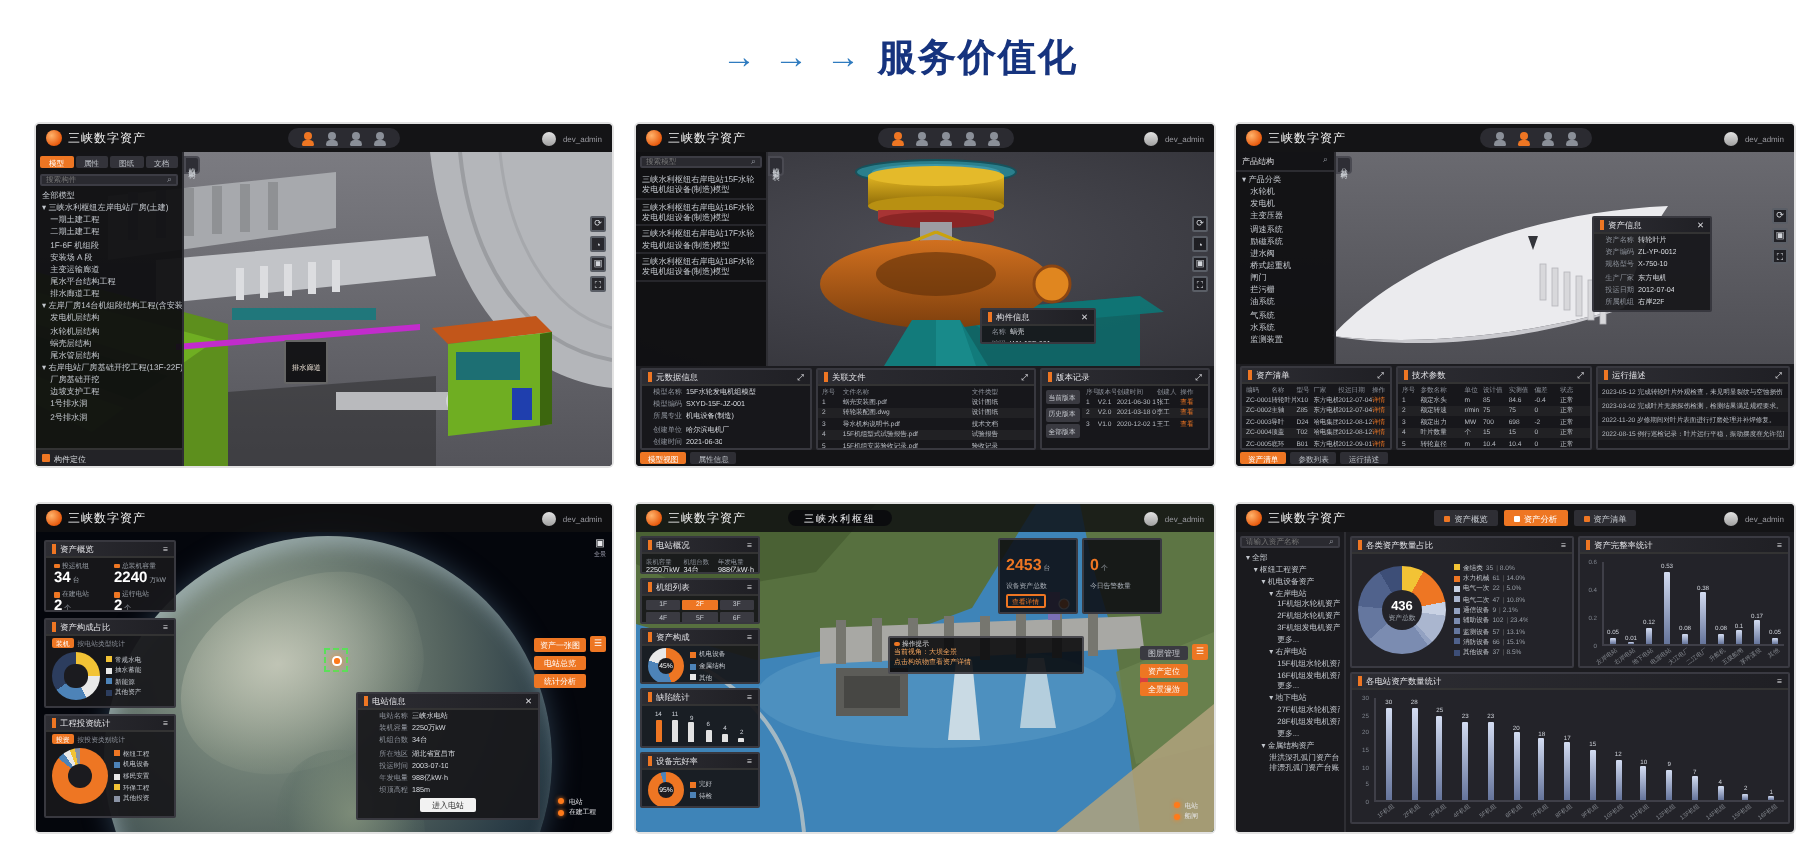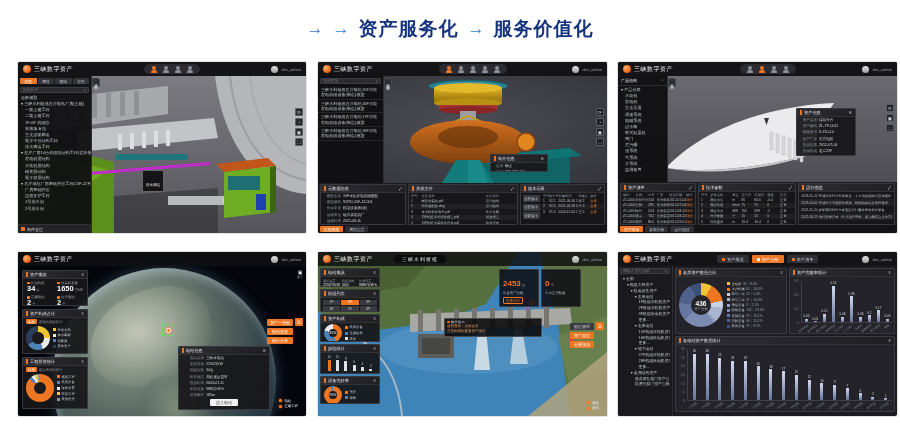--- a/index.html
+++ b/index.html
@@ -172,21 +172,20 @@
 .mtv{font-size:3.6px;color:#e8eaee;white-space:nowrap}
 
 .fl{display:flex}
 </style>
 </head>
 <body>
 
 <div class="flow">
   <span class="farrow">→</span>
   <span class="farrow">→</span>
-  <span class="fstep">资产服务化</span>
   <span class="farrow">→</span>
   <span class="fstep">服务价值化</span>
 </div>
 
 <div class="tile" id="t1">
   <div class="hd">
     <div class="logo"></div>
     <span class="brand">三峡数字资产</span>
     <div class="hsp"></div>
     <div class="pill">
@@ -783,21 +782,21 @@
         <span>资产概览</span>
         <span class="pgear">≡</span>
       </div>
     <div class="stg">
         <div>
         <div class="stk">投运机组</div>
         <div class="stv"><span>34</span><span class="stu">台</span></div>
       </div>
         <div>
         <div class="stk">总装机容量</div>
-        <div class="stv"><span>1650</span><span class="stu">万kW</span></div>
+        <div class="stv"><span>2240</span><span class="stu">万kW</span></div>
       </div>
         <div>
         <div class="stk">在建电站</div>
         <div class="stv"><span>2</span><span class="stu">个</span></div>
       </div>
         <div>
         <div class="stk">运行电站</div>
         <div class="stv"><span>2</span><span class="stu">个</span></div>
       </div>
       </div>

